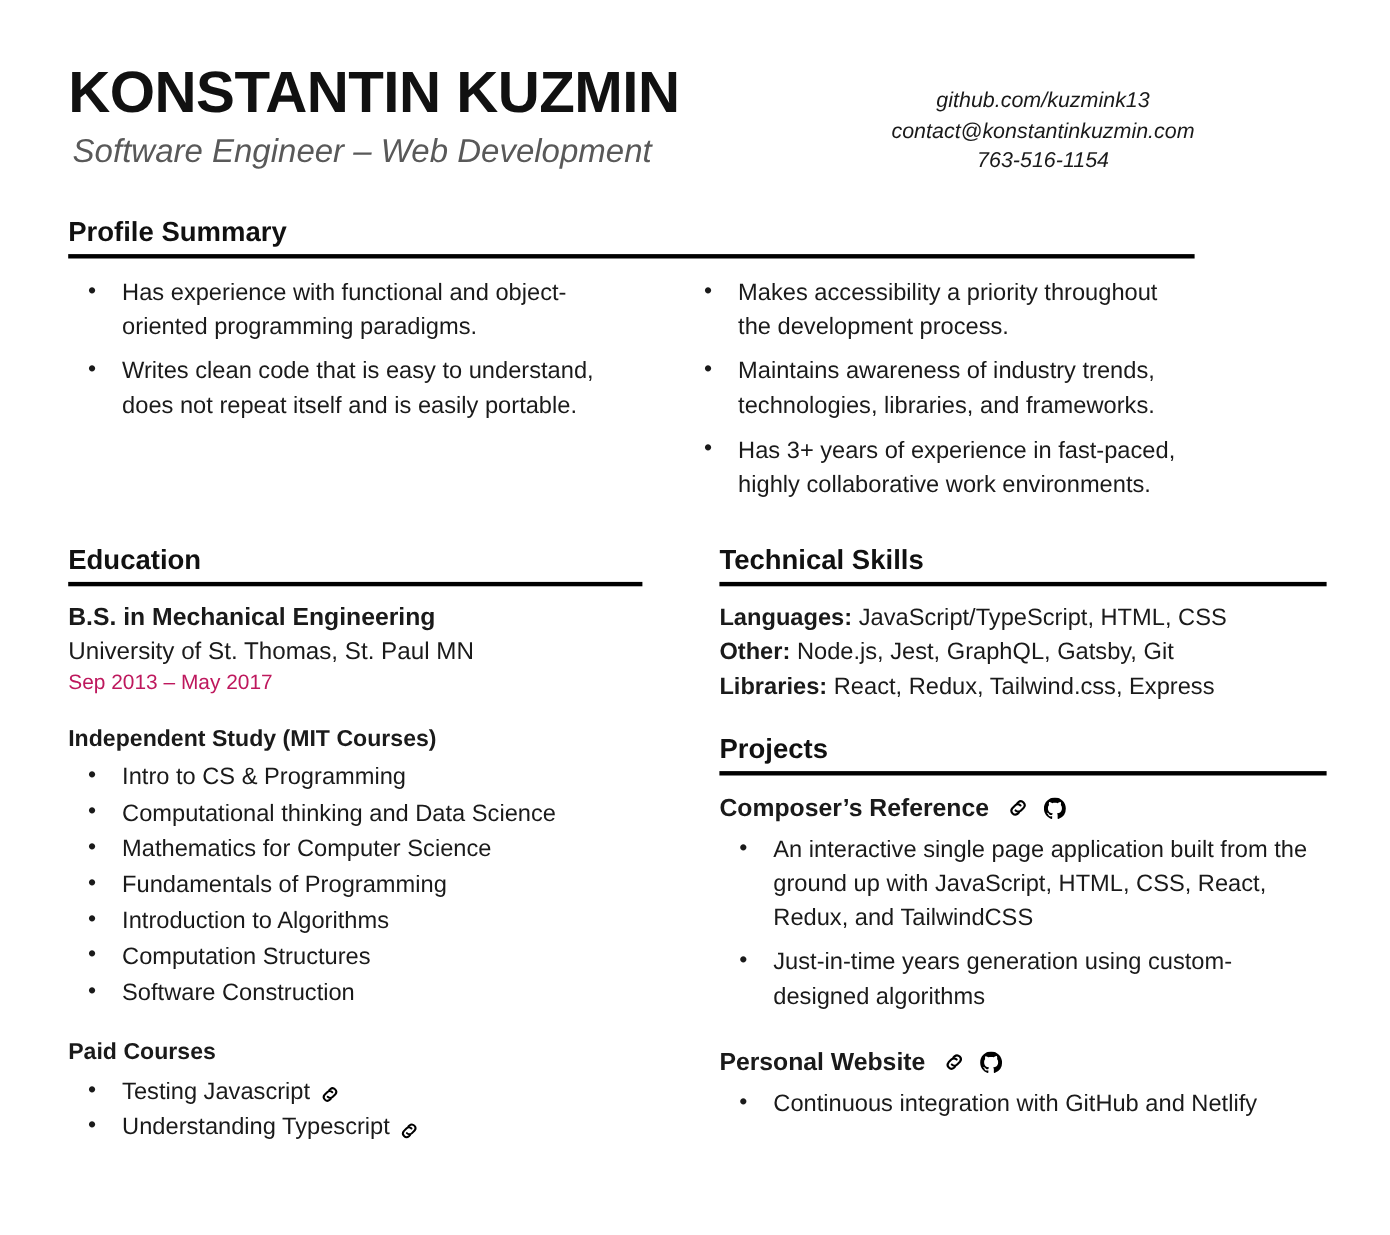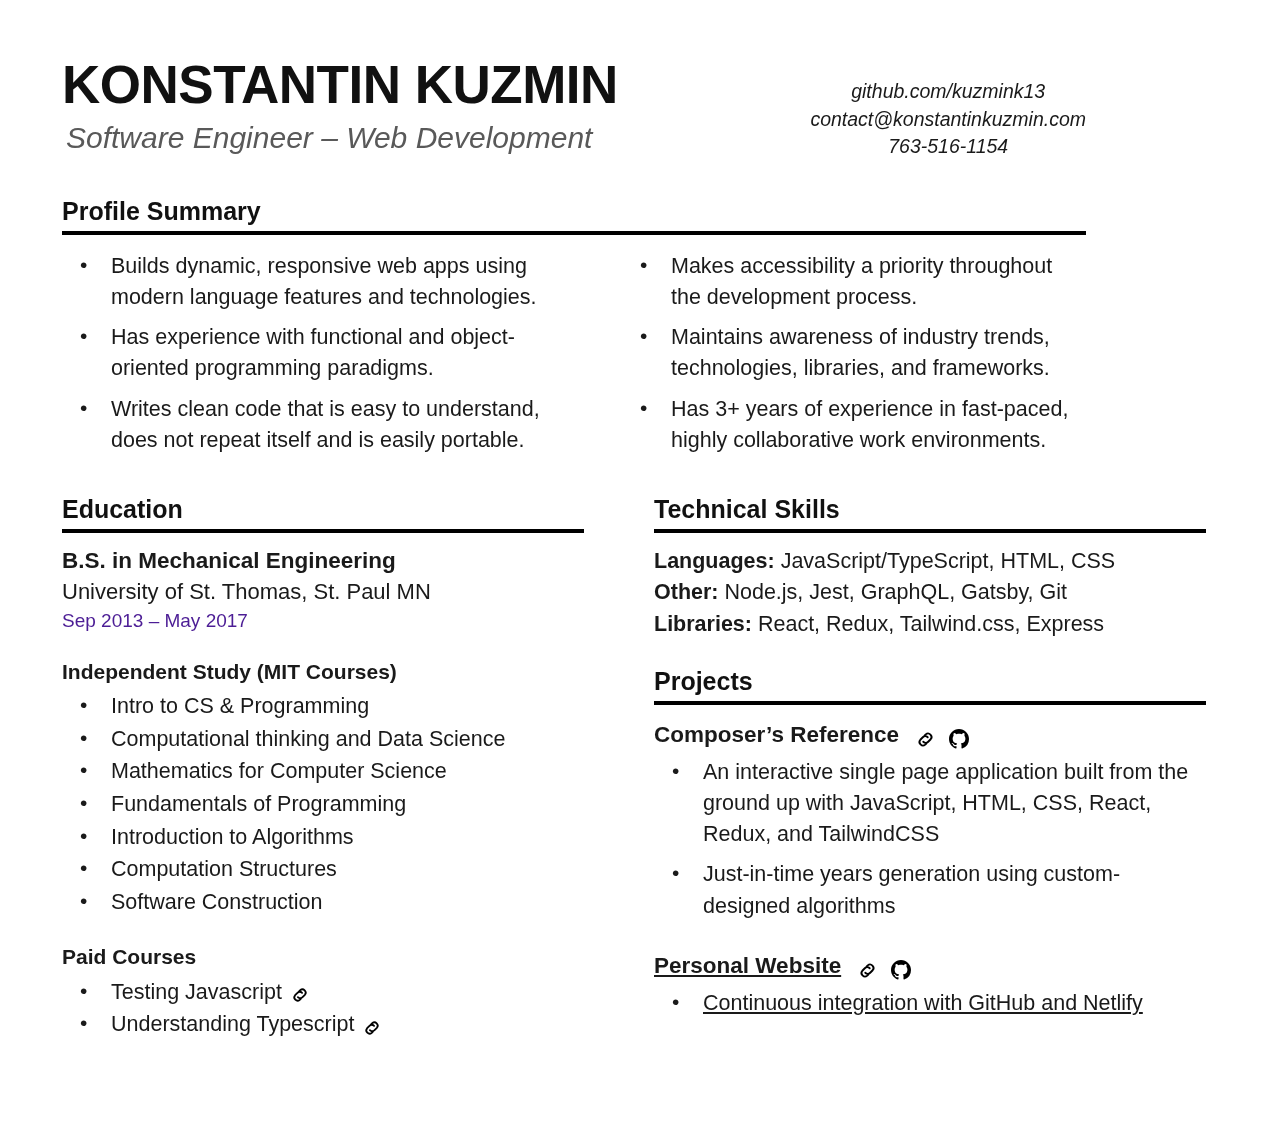--- a/index.html
+++ b/index.html
@@ -126,21 +126,21 @@
     margin: 14px 0 0 0;
     line-height: 1.25;
   }
   .edu-school {
     font-size: 22px;
     margin: 3px 0 0 0;
     line-height: 1.25;
   }
   .edu-dates {
     font-size: 19px;
-    color: #4c1d95;
+    color: #be185d;
     margin: 4px 0 0 0;
     line-height: 1.25;
   }
   .sub-heading {
     font-size: 21px;
     font-weight: bold;
     margin: 26px 0 6px 0;
     line-height: 1.25;
   }
 
@@ -153,21 +153,21 @@
   .skill-line .label { font-weight: bold; }
   .skills-body { margin-top: 13px; }
 
   
   .project-title {
     font-size: 22.5px;
     font-weight: bold;
     margin: 16px 0 8px 0;
     line-height: 1.25;
     display: flex;
-    align-items: flex-end;
+    align-items: center;
     gap: 14px;
   }
   .project-title .ptext { margin-right: 3px; }
 
   
   .icon {
     display: inline-flex;
     align-items: center;
     justify-content: center;
     vertical-align: middle;
@@ -198,21 +198,20 @@
       <div>763-516-1154</div>
     </div>
   </div>
 
   <div class="profile-section">
     <h2 class="section-title">Profile Summary</h2>
     <hr class="rule">
     <div class="profile-cols">
       <div class="profile-col left">
         <ul class="bullets">
-          <li>Builds dynamic, responsive web apps using modern language features and technologies.</li>
           <li>Has experience with functional and object-oriented programming paradigms.</li>
           <li>Writes clean code that is easy to understand, does not repeat itself and is easily portable.</li>
         </ul>
       </div>
       <div class="profile-col right">
         <ul class="bullets">
           <li>Makes accessibility a priority throughout the development process.</li>
           <li>Maintains awareness of industry trends, technologies, libraries, and frameworks.</li>
           <li>Has 3+ years of experience in fast-paced, highly collaborative work environments.</li>
         </ul>
@@ -304,21 +303,21 @@
                   <path d="M8 0C3.58 0 0 3.58 0 8c0 3.54 2.29 6.53 5.47 7.59.4.07.55-.17.55-.38 0-.19-.01-.82-.01-1.49-2.01.37-2.53-.49-2.69-.94-.09-.23-.48-.94-.82-1.13-.28-.15-.68-.52-.01-.53.63-.01 1.08.58 1.23.82.72 1.21 1.87.87 2.33.66.07-.52.28-.87.51-1.07-1.78-.2-3.64-.89-3.64-3.95 0-.87.31-1.59.82-2.15-.08-.2-.36-1.02.08-2.12 0 0 .67-.21 2.2.82.64-.18 1.32-.27 2-.27s1.36.09 2 .27c1.53-1.04 2.2-.82 2.2-.82.44 1.1.16 1.92.08 2.12.51.56.82 1.27.82 2.15 0 3.07-1.87 3.75-3.65 3.95.29.25.54.73.54 1.48 0 1.07-.01 1.93-.01 2.2 0 .21.15.46.55.38A8.01 8.01 0 0 0 16 8c0-4.42-3.58-8-8-8z"></path>
                 </svg>
               </span>
           </div>
           <ul class="bullets">
             <li>An interactive single page application built from the ground up with JavaScript, HTML, CSS, React, Redux, and TailwindCSS</li>
             <li>Just-in-time years generation using custom-designed algorithms</li>
           </ul>
         </div>
 
-        <div style="margin-top:30px;text-decoration:underline;">
+        <div style="margin-top:30px;">
           <div class="project-title">
             <span class="ptext">Personal Website</span>
             <span class="icon link-icon">
                 <svg viewBox="0 0 24 24" fill="none" stroke="#000" stroke-width="2.4" stroke-linecap="round">
                   <path d="M9.2 14.8a4.4 4.4 0 0 0 6.2 0l3.1-3.1a4.4 4.4 0 0 0-6.2-6.2l-1.3 1.3"></path>
                   <path d="M14.8 9.2a4.4 4.4 0 0 0-6.2 0l-3.1 3.1a4.4 4.4 0 0 0 6.2 6.2l1.3-1.3"></path>
                 </svg>
               </span>
             <span class="icon gh-icon">
                 <svg viewBox="0 0 16 16" fill="#000">

